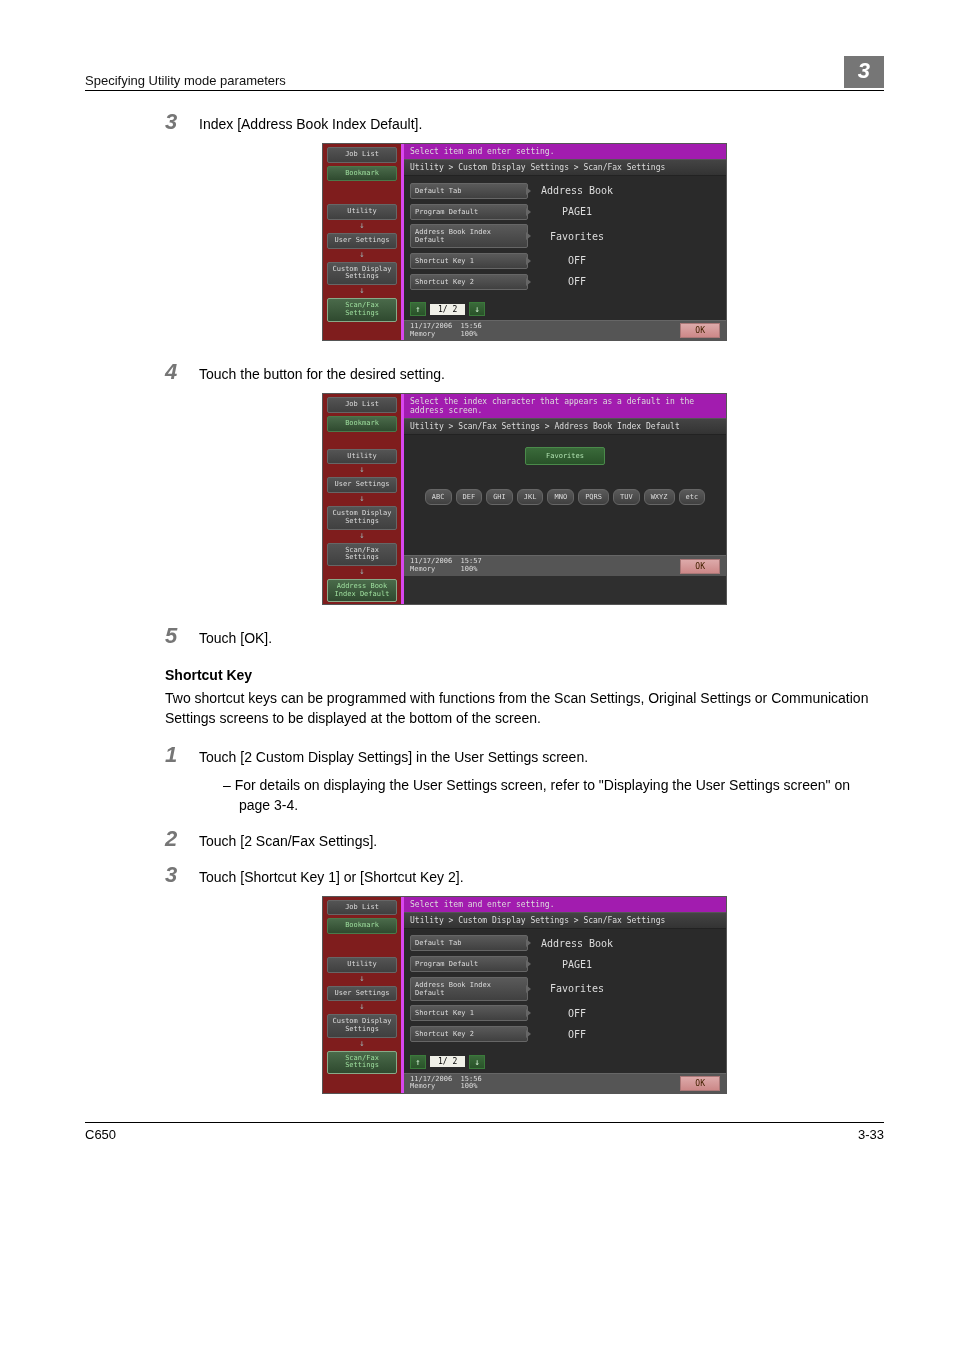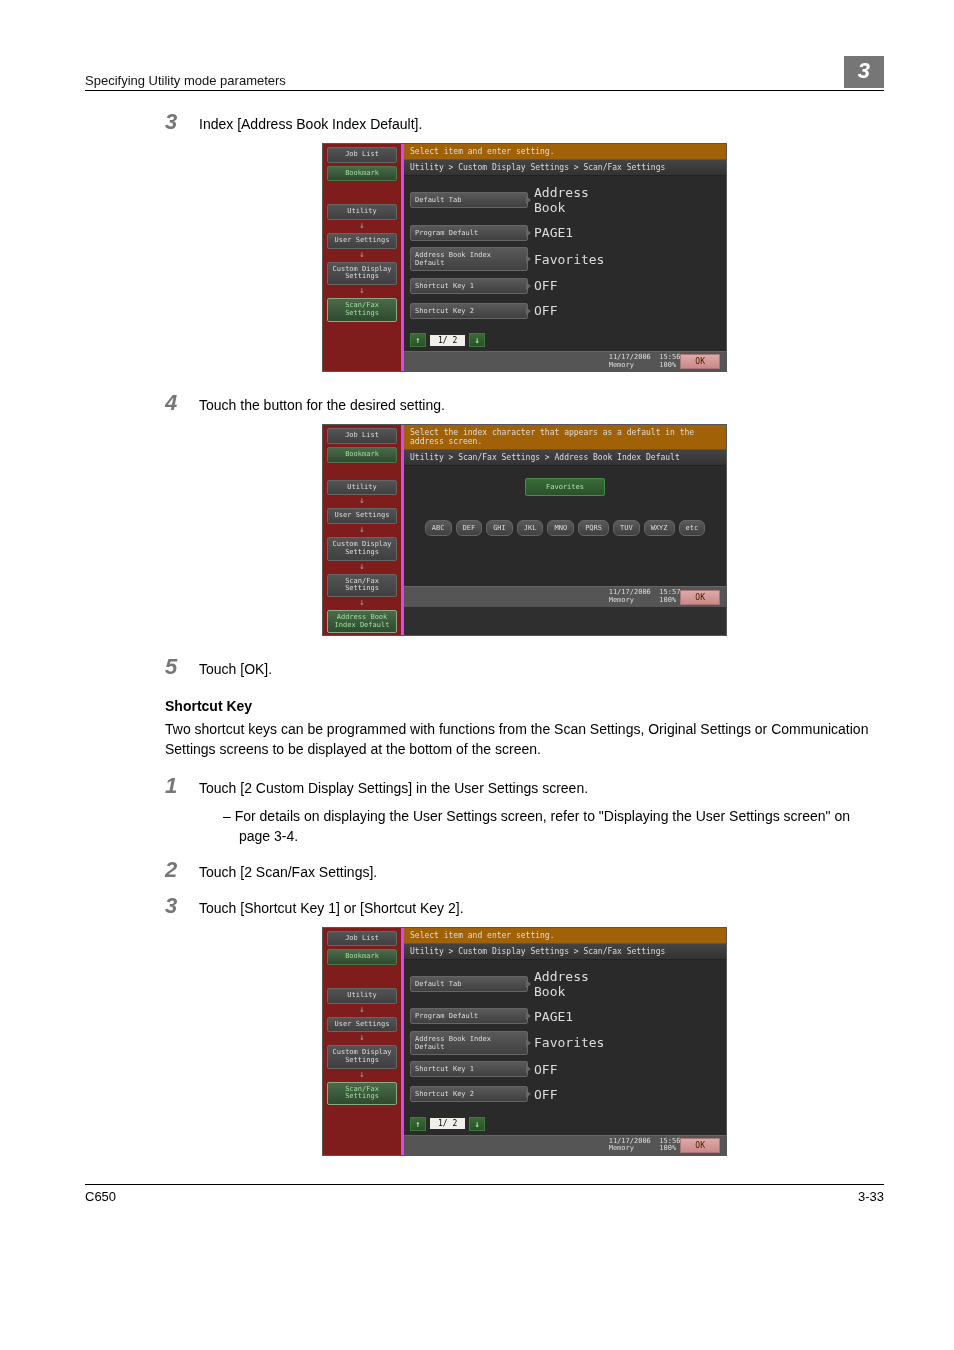--- a/index.html
+++ b/index.html
@@ -68,21 +68,21 @@
     text-align: center;
     padding: 3px 2px;
     font-size: 7px;
     color: #ddd;
     line-height: 1.1;
   }
   .side-btn.green { background: linear-gradient(#4a6a4a,#2f4a2f); color:#9fe09f; border-color:#4a7a4a;}
   .side-btn.sel { border-color:#8a8; }
   .side-arrow { text-align:center; color:#9aa; font-size:9px; margin-top:-2px; }
   .topbar {
-    background: #a16207;
+    background: #a21caf;
     color: #ddd;
     padding: 3px 6px;
     font-size: 8px;
   }
   .breadcrumb {
     background: linear-gradient(#444,#333);
     color: #ddd;
     padding: 3px 6px;
     font-size: 8px;
     border-top:1px solid #555;
@@ -106,28 +106,28 @@
     position:absolute;
     right:-4px; top:50%;
     width:0;height:0;
     border-top:4px solid transparent;
     border-bottom:4px solid transparent;
     border-left:5px solid #666;
     transform:translateY(-50%);
   }
   .setting-val {
     width:90px;
-    text-align:left;
-    font-size:13px;
+    text-align:center;
+    font-size:10px;
     padding:3px 2px;
   }
   .pager-row { display:flex; align-items:center; gap:4px; padding:4px 6px; background:#2a2a2a;}
   .arrow-btn { background:linear-gradient(#3a6a3a,#295229); border:1px solid #3a7a3a; width:16px;height:14px; color:#cfeccf; font-size:9px; text-align:center; line-height:12px;}
   .page-ind { background:#f0f0e8; color:#000; font-size:8px; padding:1px 8px;}
-  .footer-bar { display:flex; justify-content:flex-end; align-items:center; background:#555; padding:2px 6px; border-top:1px solid #666;}
+  .footer-bar { display:flex; justify-content:space-between; align-items:center; background:#555; padding:2px 6px; border-top:1px solid #666;}
   .footer-left { font-size:7px; line-height:1.1;}
   .ok-btn, .dev-ok {
     background: linear-gradient(#daa,#c88);
     border:1px solid #a77;
     color:#442200;
     font-size:8px;
     padding:2px 14px;
   }
   .index-area { padding: 12px 8px 8px 8px; background:#2a2a2a; min-height:120px; display:flex; flex-direction:column; align-items:center; gap:24px;}
   .fav-btn {

